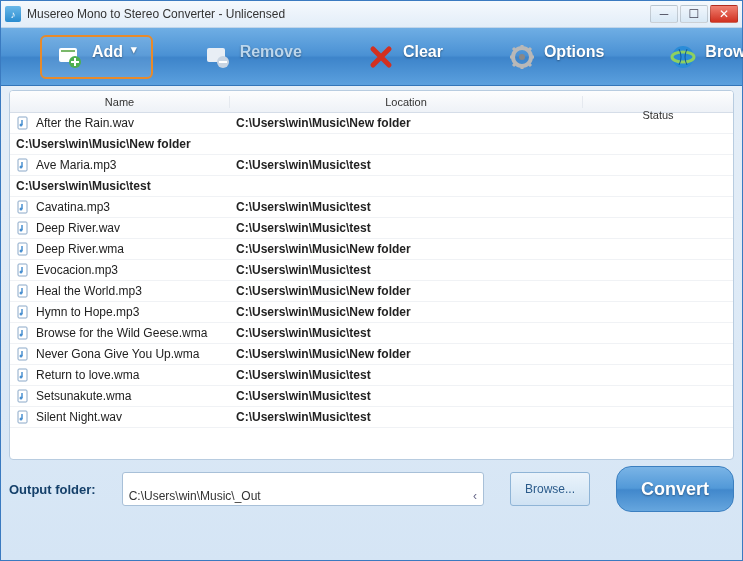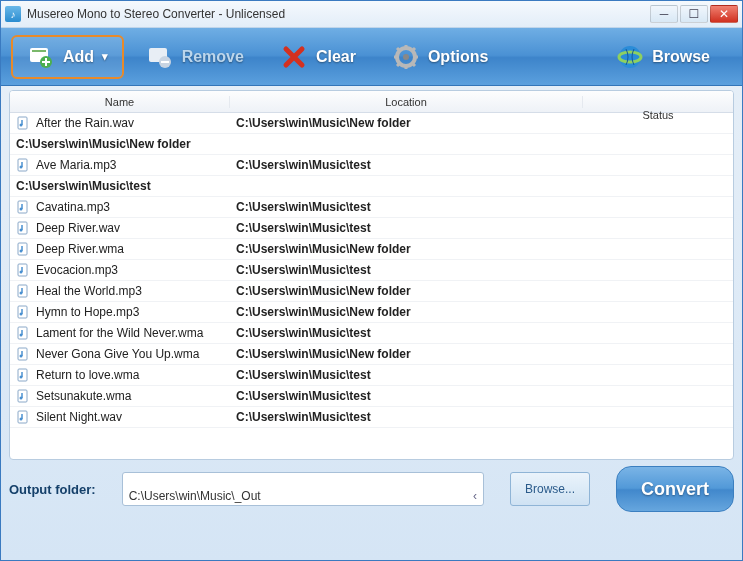--- a/index.html
+++ b/index.html
@@ -49,29 +49,30 @@
 
 .toolbar {
   height: 58px;
   background: linear-gradient(#6faee4 0%, #4a91d4 48%, #3d84ca 52%, #5ba0de 100%);
   display: flex;
   align-items: center;
   padding: 0 10px;
   border-bottom: 1px solid #3375b8;
 }
 .tbtn {
-  display: flex; align-items: center;
+  display: flex; 
   padding: 6px 14px;
   margin-right: 8px;
   border-radius: 6px;
   cursor: pointer;
   color: #fff;
   font-size: 16px;
   font-weight: bold;
   text-shadow: 0 1px 2px rgba(0,0,0,0.4);
+  margin-left: 29px;
 }
 .tbtn-add {
   border: 2px solid #e88a2a;
   background: rgba(255,255,255,0.1);
 }
 .tbtn-remove, .tbtn-clear, .tbtn-options, .tbtn-website {
   background: transparent;
 }
 .tbtn-remove { color: #bcd6ec; }
 .tb-icon { width: 28px; height: 28px; margin-right: 8px; display: flex; align-items: center; justify-content: center; }
@@ -367,21 +368,21 @@
         </div>
         <div class="trow">
           <div class="cell-name">
             <span class="file-icon">
               <svg width="14" height="14" viewBox="0 0 14 14">
                 <rect x="2" y="1" width="9" height="12" fill="#fff" stroke="#8aa8c8" rx="1"></rect>
                 <path d="M6 4 v5" stroke="#4a90d0" stroke-width="1.5"></path>
                 <circle cx="5" cy="9" r="1.5" fill="#4a90d0"></circle>
               </svg>
             </span>
-            <span>Lament for the Wild Never.wma</span>
+            <span>Browse for the Wild Geese.wma</span>
           </div>
           <div class="cell-loc">C:\Users\win\Music\test</div>
           <div class="cell-status"></div>
         </div>
         <div class="trow">
           <div class="cell-name">
             <span class="file-icon">
               <svg width="14" height="14" viewBox="0 0 14 14">
                 <rect x="2" y="1" width="9" height="12" fill="#fff" stroke="#8aa8c8" rx="1"></rect>
                 <path d="M6 4 v5" stroke="#4a90d0" stroke-width="1.5"></path>

